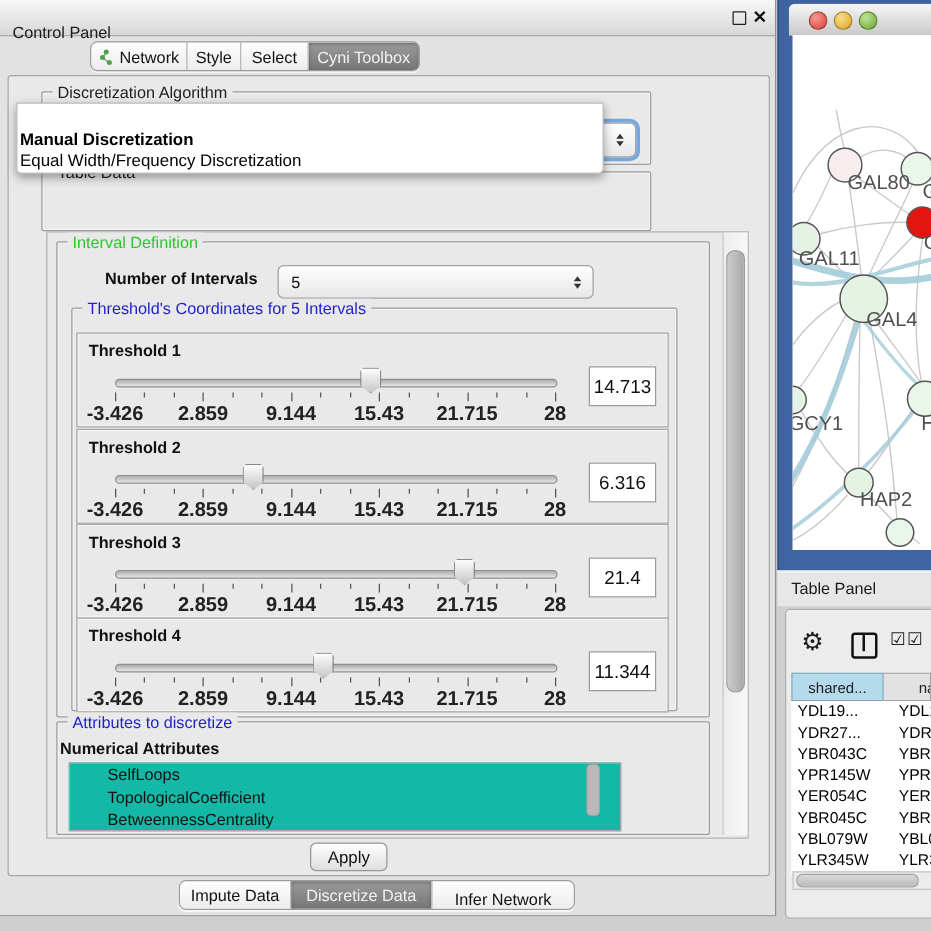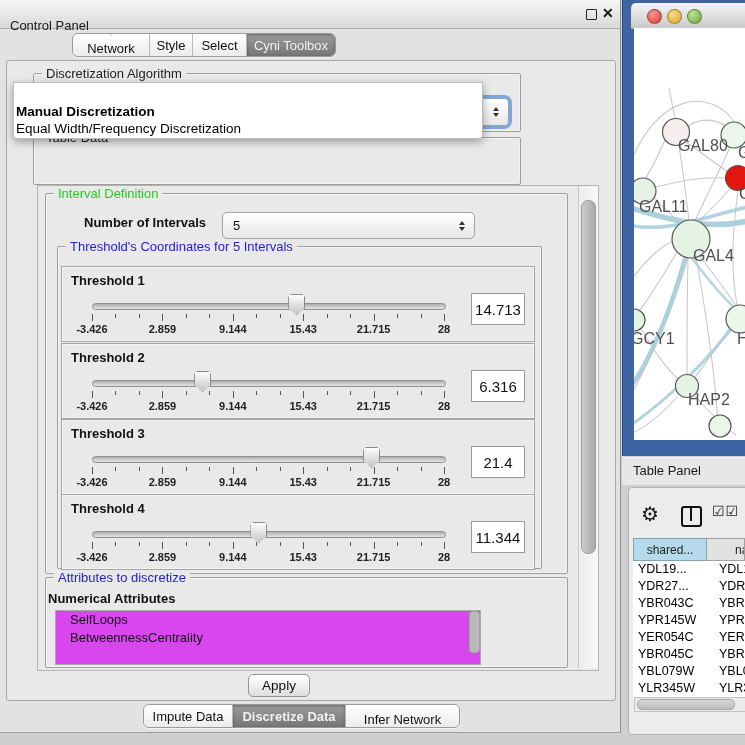--- a/index.html
+++ b/index.html
@@ -65,26 +65,26 @@
   .t-slider{position:absolute;left:30px;top:27px;width:352px;height:44px;}
   .track{position:absolute;left:0;top:9px;width:100%;height:5px;border:1px solid #8e8e8e;border-radius:4px;
          background:linear-gradient(#adadad,#e6e6e6);}
   .thumb{position:absolute;top:0;width:15px;height:19px;margin-left:-7px;
          background:linear-gradient(#fdfdfd,#c6c6c6);border:1px solid #8a8a8a;
          clip-path:polygon(50% 100%,0 68%,0 16%,16% 0,84% 0,100% 16%,100% 68%);}
   .ticks{position:absolute;left:0;top:20px;width:100%;height:8px;}
   .tick{position:absolute;top:0;width:1px;height:4px;background:#555;}
   .tick.major{height:7px;}
   .tick-labels{position:absolute;left:0;top:29px;width:100%;height:12px;}
-  .tick-labels span{position:absolute;transform:translateX(-50%);font-size:11px;font-weight:bold;color:#222;}
+  .tick-labels span{position:absolute;transform:translateX(-50%);font-size:16px;font-weight:bold;color:#222;}
   .t-value{position:absolute;left:409px;top:26px;width:52px;height:30px;background:#fff;
            border:1px solid #9a9a9a;display:flex;align-items:center;justify-content:center;font-size:15px;}
 
   
-  .attr-list{left:55px;top:610px;width:424px;height:53px;background:#d946ef;border:1px solid #a9a9a9;overflow:hidden;}
+  .attr-list{left:55px;top:610px;width:424px;height:53px;background:#14b8a6;border:1px solid #a9a9a9;overflow:hidden;padding-left:16px;}
   .attr-item{height:18px;line-height:18px;padding-left:14px;font-size:13px;color:#111;}
   .list-scroll{left:469px;top:611px;width:9px;height:40px;background:#b9b9b9;border-radius:4px;border:1px solid #a2a2a2;}
 
   .apply-btn{left:248px;top:674px;width:60px;height:21px;border:1px solid #979797;border-radius:5px;
              background:linear-gradient(#ffffff,#dedede);display:flex;align-items:center;justify-content:center;
              font-size:13.5px;color:#111;}
 
   
   .net-window{left:622px;top:0;width:123px;height:456px;background:#3e65a2;border-left:1px solid #2c4b7e;}
   .net-titlebar{left:8px;top:3px;width:115px;height:25px;background:linear-gradient(#f6f6f6,#c9c9c9);
@@ -125,21 +125,21 @@
 <div id="app">
 
   <div class="abs cp-window">
     <div class="abs cp-titlebar">
       <div class="abs cp-title">Control Panel</div>
       <div class="abs float-ico"></div>
       <div class="abs close-ico">✕</div>
     </div>
 
     <div class="abs seg-bar top-tabs">
-      <div class="seg" style="width:76px;flex-direction:column;">
+      <div class="seg" style="width:76px;">
         <svg width="12" height="13" viewBox="0 0 12 13">
           <line x1="6" y1="3" x2="3" y2="7" stroke="#8a8a8a" stroke-width="1"></line>
           <line x1="3" y1="7" x2="8" y2="11" stroke="#8a8a8a" stroke-width="1"></line>
           <circle cx="6" cy="2.5" r="2" fill="#4aa34a"></circle>
           <circle cx="3" cy="7" r="2" fill="#4aa34a"></circle>
           <circle cx="8.5" cy="11" r="2" fill="#4aa34a"></circle>
         </svg>
         <span>Network</span>
       </div>
       <div class="seg" style="width:42px;">
@@ -333,31 +333,32 @@
       </div>
       <div class="t-value">11.344</div>
     </div>
 
     <div class="abs group" style="left:45px;top:577px;width:521px;height:89px;">
       <span class="gtitle t-blue">Attributes to discretize</span>
     </div>
     <div class="abs lbl-bold" style="left:48px;top:591px;">Numerical Attributes</div>
     <div class="abs attr-list">
         <div class="attr-item">SelfLoops</div>
+        <div class="attr-item">TopologicalCoefficient</div>
         <div class="attr-item">BetweennessCentrality</div>
       </div>
     <div class="abs list-scroll"></div>
 
     <div class="abs apply-btn">Apply</div>
 
     <div class="abs seg-bar bottom-tabs">
       <div class="seg" style="width:88px;">
         <span>Impute Data</span>
       </div>
-      <div class="seg sel" style="width:112px;font-weight:bold;">
+      <div class="seg sel" style="width:112px;">
         <span>Discretize Data</span>
       </div>
       <div class="seg" style="width:113px;align-items:flex-end;">
         <span>Infer Network</span>
       </div>
     </div>
   </div>
 
   <div class="abs net-window">
     <div class="abs net-titlebar">

